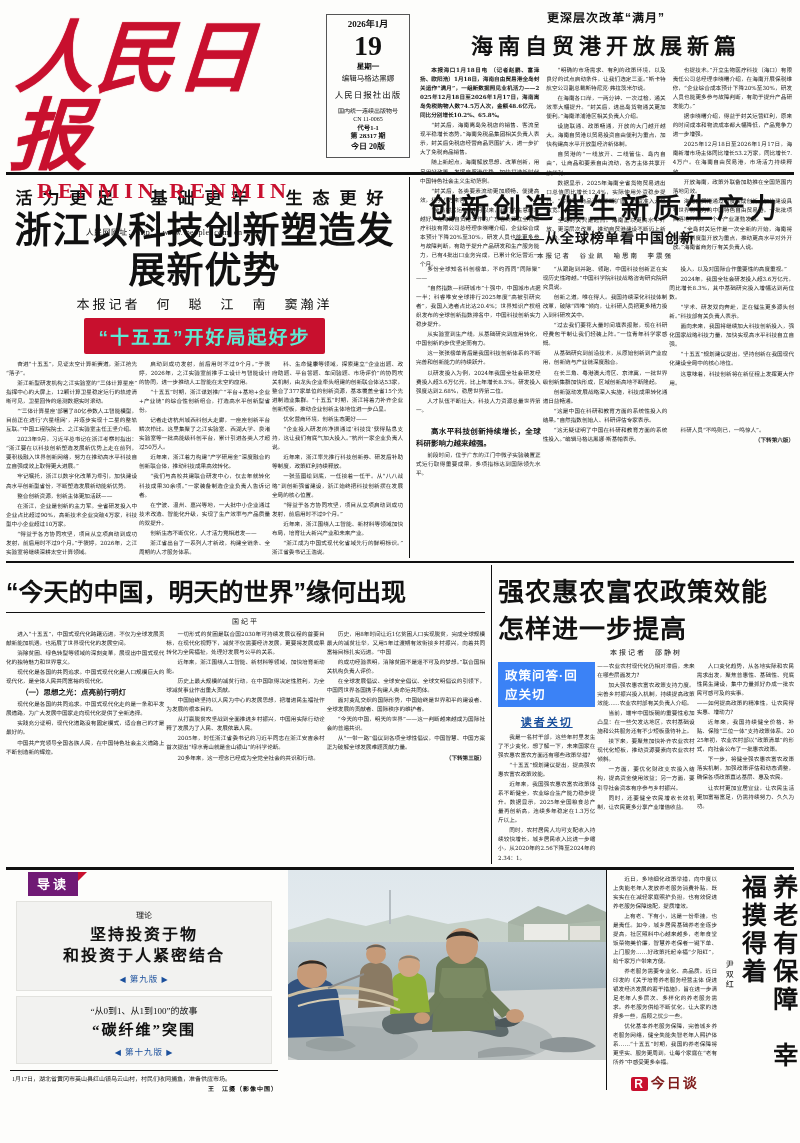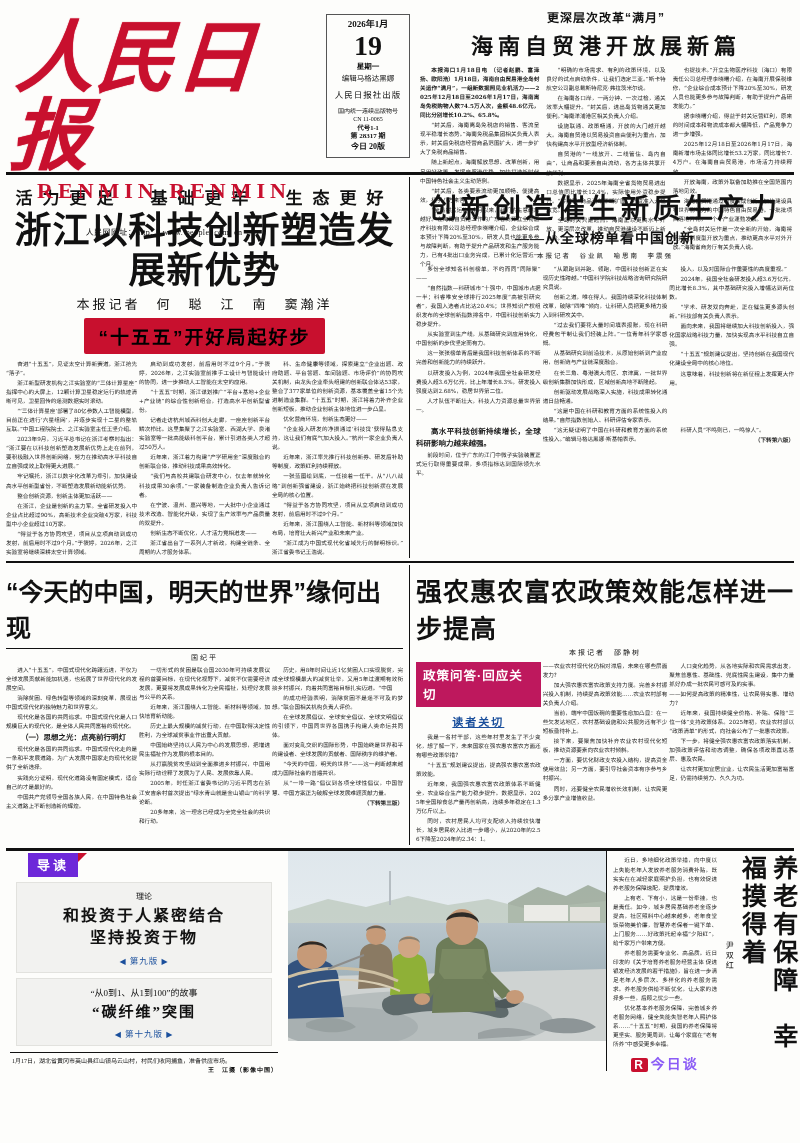--- a/index.html
+++ b/index.html
@@ -76,21 +76,21 @@
     margin:7px 0 2px;font-family:"Liberation Serif","DejaVu Serif",serif;
   }
   .zj-title{
     text-align:center;font-size:37px;font-weight:bold;letter-spacing:1px;
     line-height:1.08;font-family:"Liberation Sans","DejaVu Sans",sans-serif;
     margin:2px 0 3px;
   }
   .zj-byline{text-align:center;font-size:13px;letter-spacing:3px;margin-bottom:5px;}
 
   .redbar{
-    background:#c8102e;color:#000000;display:inline-block;
+    background:#c8102e;color:#5eead4;display:inline-block;
     font-size:19px;font-weight:bold;letter-spacing:2px;
     padding:4px 14px 5px;border-radius:2px;
     font-family:"Liberation Sans","DejaVu Sans",sans-serif;
   }
   .redbar-wrap{text-align:center;margin:3px 0 6px;}
 
   
   .cx-title{
     text-align:center;font-size:28px;font-weight:bold;letter-spacing:4px;
     font-family:"Liberation Sans","DejaVu Sans",sans-serif;margin:6px 0 1px;
@@ -110,39 +110,39 @@
   .tc-byline{text-align:center;font-size:7px;letter-spacing:2px;margin:3px 0 4px;}
   .subhead{font-weight:bold;font-size:7.5px;text-indent:0;margin:2px 0;}
 
   
   .ny-title{
     font-size:26px;font-weight:bold;letter-spacing:1px;
     font-family:"Liberation Serif","DejaVu Serif",serif;margin:6px 0 2px;
   }
   .ny-byline{text-align:center;font-size:7px;letter-spacing:2px;margin-bottom:5px;}
   .redtag{
-    background:#be185d;color:#fff;display:inline-block;
+    background:#3b82f6;color:#fff;display:inline-block;
     font-size:12.5px;font-weight:bold;letter-spacing:1px;padding:3px 7px 4px;
     font-family:"Liberation Sans","DejaVu Sans",sans-serif;
   }
   .bluehead{
     color:#1a4f9c;text-align:center;font-size:11px;font-weight:bold;
     letter-spacing:2px;margin:6px 0 4px;
     font-family:"Liberation Sans","DejaVu Sans",sans-serif;
     text-decoration:underline;
   }
 
   
   .bottom{display:flex;height:220px;}
   .b-left{width:288px;position:relative;padding:0 6px;box-sizing:border-box;}
   .b-mid{width:318px;position:relative;}
   .b-right{flex:1;display:flex;border-left:1px solid #111;}
 
   .daodu-tag{
-    position:relative;display:inline-block;background:#6d28d9;color:#fff;
+    position:relative;display:inline-block;background:#701a75;color:#fff;
     font-size:13px;font-weight:bold;letter-spacing:3px;padding:2px 9px 3px;
     font-family:"Liberation Sans","DejaVu Sans",sans-serif;
   }
   .daodu-tag:after{
     content:"";position:absolute;right:-9px;top:0;border-top:9px solid #c8102e;
     border-right:9px solid transparent;border-bottom:9px solid transparent;
   }
   .daodu-wrap{padding-left:22px;margin-top:2px;}
   .dd-card{
     background:#f2f2f0;border:1px solid #e2e2de;margin:5px 10px 0 10px;
@@ -176,21 +176,21 @@
     letter-spacing:2px;margin-right:2px;padding-top:86px;
   }
   .jinri{
     text-align:center;margin-top:4px;font-size:14px;font-weight:bold;
     letter-spacing:2px;font-family:"Liberation Sans","DejaVu Sans",sans-serif;
   }
   .jinri .rbox{
     background:#c8102e;color:#fff;padding:0 3px;margin-right:3px;
     font-size:12px;border-radius:2px;
   }
-  .jinri .txt{color:#8b5cf6;}
+  .jinri .txt{color:#7f1d1d;}
 
   .cols3{display:flex;gap:2px;}
   .cols3>div{flex:1;}
 </style>
 </head>
 <body>
 
 <div class="page">
 
   <div class="masthead">
@@ -339,21 +339,21 @@
           <p class="jump">（下转第六版）</p>
         </div>
       </div>
     </div>
   </div>
 
   <div class="hr-med" style="margin:3px 6px 0;"></div>
 
   <div style="display:flex;margin-top:2px;">
 
-    <div style="width:410px;box-sizing:border-box;padding:0 6px;border-right:1px solid #111;">
+    <div style="width:492px;box-sizing:border-box;padding:0 6px;border-right:1px solid #111;">
       <div class="tc-title">“今天的中国，明天的世界”缘何出现</div>
       <div class="hr-thin" style="margin:2px 0 3px;"></div>
       <div class="tc-byline">国纪平</div>
       <div class="cols3">
         <div class="bt">
           <p>进入“十五五”，中国式现代化踌躇迈进，不仅为全球发展贡献新能加机遇，也拓展了世界现代化的发展空间。</p>
           <p>消除贫困、绿色转型等领域的深刻变革，展现出中国式现代化的独特魅力和世界意义。</p>
           <p>现代化是各国的共同追求。中国式现代化是人口规模巨大的现代化，是全体人民共同富裕的现代化。</p>
           <p class="subhead">（一）思想之光：点亮前行明灯</p>
           <p>现代化是各国的共同追求。中国式现代化走的是一条和平发展道路，为广大发展中国家走向现代化提供了全新选择。</p>
@@ -420,22 +420,22 @@
 
   <div class="bottom">
 
     <div class="b-left">
       <div class="daodu-wrap">
         <span class="daodu-tag">导读</span>
       </div>
 
       <div class="dd-card">
         <div class="dd-kicker">理论</div>
+        <div class="dd-title">坚持投资于物</div>
         <div class="dd-title">和投资于人紧密结合</div>
-        <div class="dd-title">坚持投资于物</div>
         <div class="dd-page">
           <span class="arw">◀</span>
           <span>第九版</span>
           <span class="arw">▶</span>
         </div>
       </div>
 
       <div class="dd-card">
         <div class="dd-pre">“从0到1、从1到100”的故事</div>
         <div class="dd-title sm">“碳纤维”突围</div>

